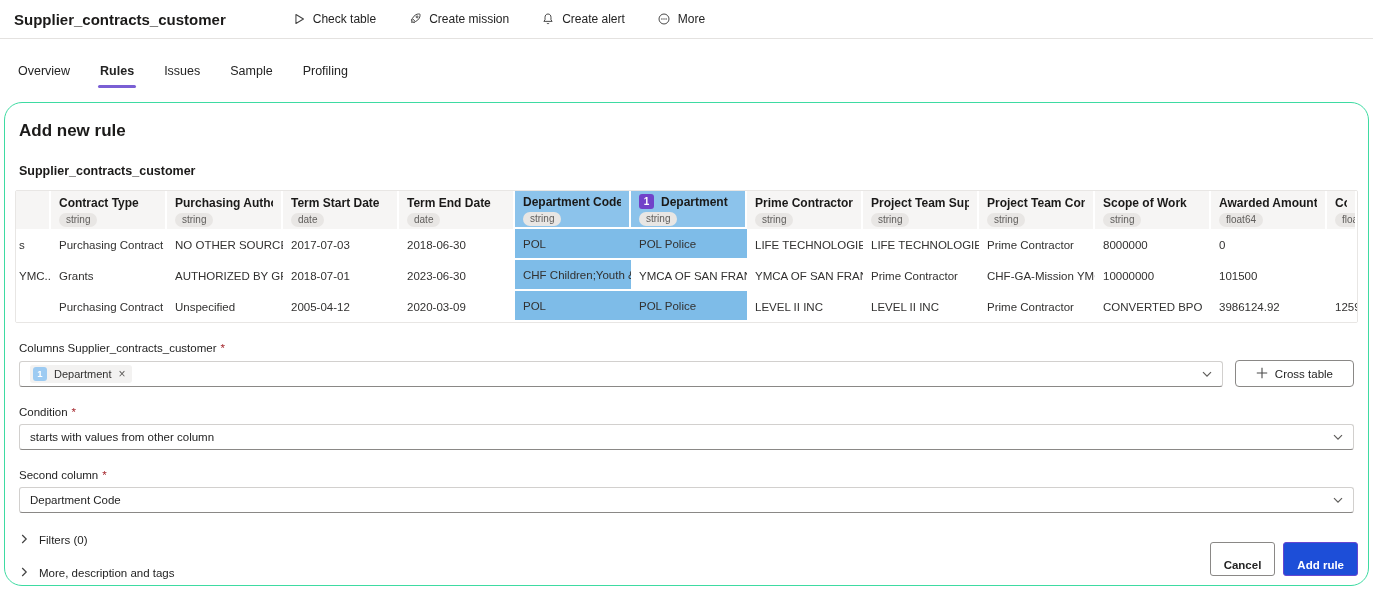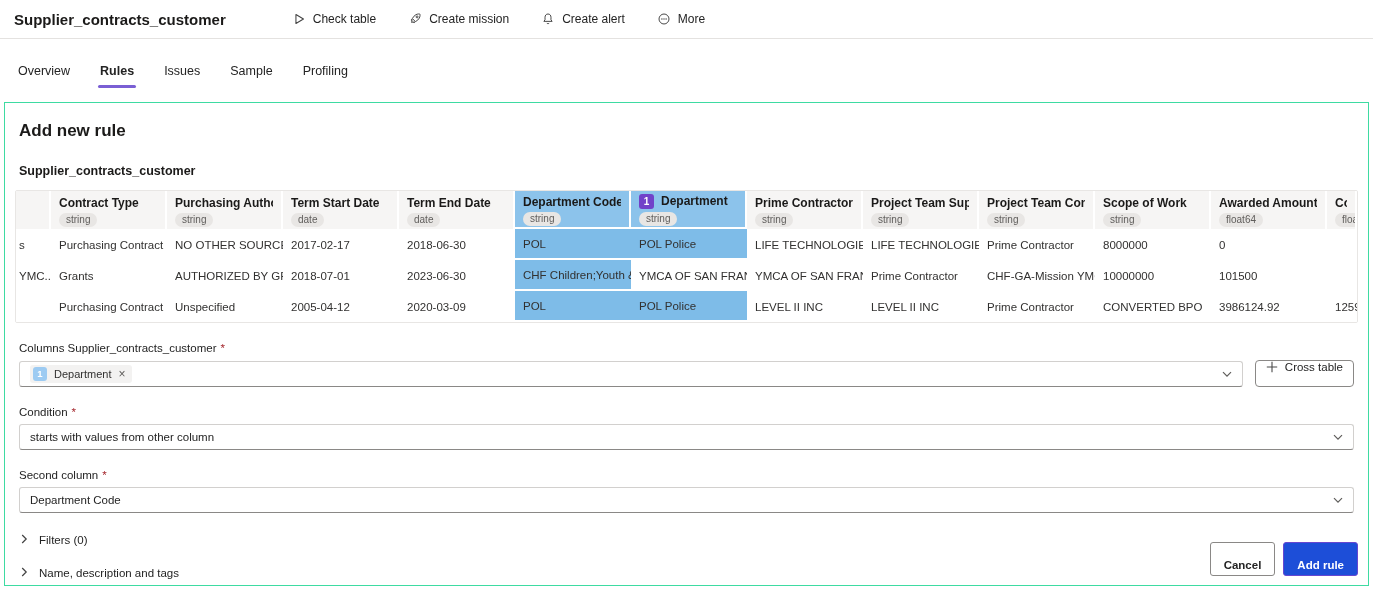--- a/index.html
+++ b/index.html
@@ -12,51 +12,51 @@
   .action-btn { display:flex; align-items:center; gap:7px; background:none; border:none; font-family:inherit; font-size:12px; color:#242424; cursor:pointer; white-space:nowrap; }
   .action-btn svg { display:block; }
 
   
   .tabs { display:flex; gap:26px; padding:25px 16px 0 16px; }
   .tab { font-size:12.5px; color:#242424; padding:0 2px 10px 2px; position:relative; cursor:pointer; }
   .tab.active { font-weight:bold; }
   .tab.active::after { content:""; position:absolute; left:0; right:0; bottom:0; height:3px; border-radius:2px; background:#7a5fd4; }
 
   
-  .panel { margin:14px 4px 0 4px; height:484px; border:1px solid #3edba2; border-radius:0; padding:12px 10px 10px 10px; position:relative; background:#fff; }
+  .panel { margin:14px 4px 0 4px; height:484px; border:1px solid #3edba2; border-radius:18px; padding:12px 10px 10px 10px; position:relative; background:#fff; }
   .panel h2 { font-size:17px; font-weight:bold; color:#1b1a19; margin:6px 4px 0 4px; }
   .tbl-title { font-size:12.5px; font-weight:bold; color:#1b1a19; margin:23px 4px 0 4px; }
 
   
   .tbl { margin-top:12px; width:100%; overflow:hidden; border:1px solid #e8e6e4; border-radius:2px; background:#fff; }
   .trow { display:flex; height:31px; background:#fff; }
   .trow.thead { height:38px; background:#f6f5f4; }
   .tcell { flex:0 0 116px; width:116px; padding:0 8px; font-size:11.5px; color:#323130; display:flex; align-items:center; white-space:nowrap; overflow:hidden; }
   .tcell.c0 { flex:0 0 35px; width:35px; padding:0 2px 0 3px; }
   .tcell.cl { flex:1 1 auto; min-width:0; }
   .thead .tcell { flex-direction:column; align-items:flex-start; justify-content:center; gap:3px; border-right:2px solid #fff; padding-top:2px; }
-  .cname { font-size:12px; font-weight:bold; color:#1b1a19; display:flex; align-items:flex-start; gap:7px; max-width:100%; overflow:hidden; white-space:nowrap; }
+  .cname { font-size:12px; font-weight:bold; color:#1b1a19; display:flex; align-items:flex-end; gap:7px; max-width:100%; overflow:hidden; white-space:nowrap; }
   .pill { background:#e8e6e4; color:#5f5d5b; font-size:10px; line-height:14px; padding:0 7px; border-radius:8px; flex:0 0 auto; }
   .colbadge { width:15px; height:15px; border-radius:3px; background:#7142c9; color:#fff; font-size:10px; font-weight:bold; display:inline-flex; align-items:center; justify-content:center; flex:0 0 auto; }
   .tcell.hl { background:#7ebce8; border-bottom:2px solid #fff; }
   .thead .tcell.hl { background:#8cc3eb; }
 
   
   .field-label { margin:19px 4px 0 4px; font-size:11.5px; color:#242424; }
   .req { color:#a4262c; margin-left:4px; }
   .field-row { display:flex; align-items:center; gap:12px; margin:6px 4px 0 4px; }
   .select { height:26px; border:1px solid #d2d0ce; border-bottom-color:#8a8886; border-radius:3px; background:#fff; display:flex; align-items:center; padding:0 10px; font-size:11.5px; color:#242424; position:relative; cursor:pointer; }
   .select .val { flex:1 1 auto; overflow:hidden; white-space:nowrap; }
   .select .chev { flex:0 0 auto; margin-left:8px; }
   .grow { flex:1 1 auto; }
   .full { margin:6px 4px 0 4px; }
   .chip { display:inline-flex; align-items:center; gap:7px; background:#f3f2f1; border-radius:3px; padding:2px 6px 2px 3px; font-size:11px; color:#323130; }
   .chipbadge { width:14px; height:14px; border-radius:3px; background:#9dcbf2; color:#fff; font-size:9.5px; font-weight:bold; display:inline-flex; align-items:center; justify-content:center; }
   .chipx { color:#5f5d5b; font-size:12px; line-height:1; cursor:pointer; }
-  .ghost-btn { flex:0 0 auto; height:27px; padding:0 10px; background:#fff; border:1px solid #8a8886; border-radius:4px; font-family:inherit; font-size:11.5px; color:#242424; display:flex; gap:7px; cursor:pointer; }
+  .ghost-btn { flex:0 0 auto; height:27px; padding:0 20px; background:#fff; border:1px solid #8a8886; border-radius:4px; font-family:inherit; font-size:11.5px; color:#242424; display:flex; align-items:center; gap:7px; cursor:pointer; }
 
   
   .collapse { display:flex; align-items:center; gap:11px; margin:21px 4px 0 6px; font-size:11.5px; color:#242424; cursor:pointer; }
 
   
   .footer { position:absolute; right:10px; bottom:9px; display:flex; gap:8px; }
   .btn { height:25px; border-radius:3px; font-family:inherit; font-size:11.5px; font-weight:600; padding:16px 13px; cursor:pointer; }
   .btn-secondary { background:#fff; border:1px solid #8a8886; color:#242424; }
   .btn-primary { background:#1d4ed8; border:1px solid #6647d0; color:#fff; }
 </style>
@@ -197,21 +197,21 @@
           <div class="cname">
             <span>Consu</span>
           </div>
           <span class="pill">float64</span>
         </div>
       </div>
       <div class="trow">
         <div class="tcell c0">s</div>
         <div class="tcell">Purchasing Contract</div>
         <div class="tcell">NO OTHER SOURCE</div>
-        <div class="tcell">2017-02-17</div>
+        <div class="tcell">2017-07-03</div>
         <div class="tcell">2018-06-30</div>
         <div class="tcell hl">POL</div>
         <div class="tcell hl">POL Police</div>
         <div class="tcell">LIFE TECHNOLOGIES C...</div>
         <div class="tcell">LIFE TECHNOLOGIES C...</div>
         <div class="tcell">Prime Contractor</div>
         <div class="tcell">8000000</div>
         <div class="tcell cl">0</div>
       </div>
       <div class="trow">
@@ -302,20 +302,20 @@
         </svg>
     </span>
     <span>Filters (0)</span>
   </div>
   <div class="collapse">
     <span>
       <svg width="7" height="10" viewBox="0 0 7 10" fill="none" stroke="#424242" stroke-width="1.2">
           <path d="M1.2 1 5.2 5 1.2 9"></path>
         </svg>
     </span>
-    <span>Name, description and tags</span>
+    <span>More, description and tags</span>
   </div>
 
   <div class="footer">
     <button class="btn btn-secondary">Cancel</button>
     <button class="btn btn-primary">Add rule</button>
   </div>
 </div>
 
 </body></html>

